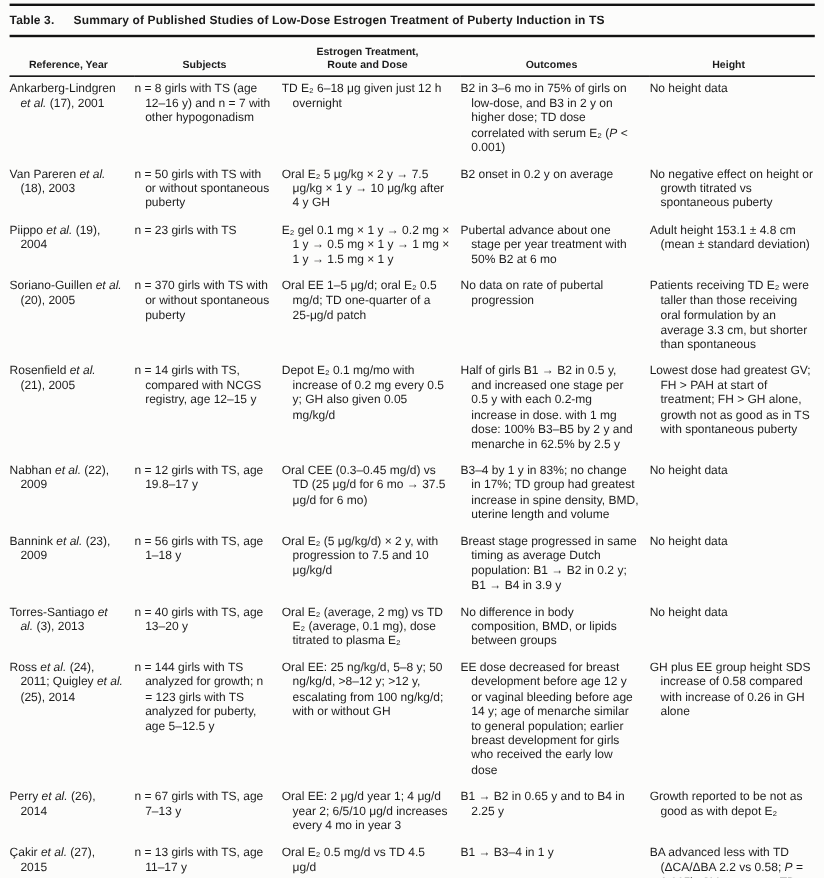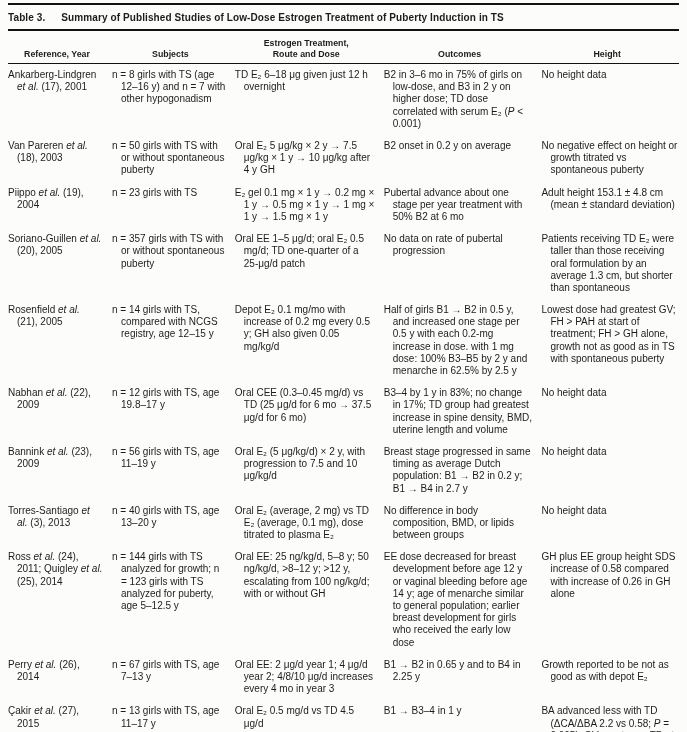--- a/index.html
+++ b/index.html
@@ -139,30 +139,30 @@
           </td>
           <td>
             <div class="hang">Adult height 153.1 ± 4.8 cm (mean ± standard deviation)</div>
           </td>
         </tr>
         <tr>
           <td>
             <div class="hang">Soriano-Guillen <i>et al.</i> (20), 2005</div>
           </td>
           <td>
-            <div class="hang">n = 357 girls with TS with or without spontaneous puberty</div>
+            <div class="hang">n = 370 girls with TS with or without spontaneous puberty</div>
           </td>
           <td>
             <div class="hang">Oral EE 1–5 μg/d; oral E₂ 0.5 mg/d; TD one-quarter of a 25-μg/d patch</div>
           </td>
           <td>
             <div class="hang">No data on rate of pubertal progression</div>
           </td>
           <td>
-            <div class="hang">Patients receiving TD E₂ were taller than those receiving oral formulation by an average 1.3 cm, but shorter than spontaneous</div>
+            <div class="hang">Patients receiving TD E₂ were taller than those receiving oral formulation by an average 3.3 cm, but shorter than spontaneous</div>
           </td>
         </tr>
         <tr>
           <td>
             <div class="hang">Rosenfield <i>et al.</i> (21), 2005</div>
           </td>
           <td>
             <div class="hang">n = 14 girls with TS, compared with NCGS registry, age 12–15 y</div>
           </td>
           <td>
@@ -190,27 +190,27 @@
           </td>
           <td>
             <div class="hang">No height data</div>
           </td>
         </tr>
         <tr>
           <td>
             <div class="hang">Bannink <i>et al.</i> (23), 2009</div>
           </td>
           <td>
-            <div class="hang">n = 56 girls with TS, age 11–19 y</div>
+            <div class="hang">n = 56 girls with TS, age 1–18 y</div>
           </td>
           <td>
             <div class="hang">Oral E₂ (5 μg/kg/d) × 2 y, with progression to 7.5 and 10 μg/kg/d</div>
           </td>
           <td>
-            <div class="hang">Breast stage progressed in same timing as average Dutch population: B1 → B2 in 0.2 y; B1 → B4 in 2.7 y</div>
+            <div class="hang">Breast stage progressed in same timing as average Dutch population: B1 → B2 in 0.2 y; B1 → B4 in 3.9 y</div>
           </td>
           <td>
             <div class="hang">No height data</div>
           </td>
         </tr>
         <tr>
           <td>
             <div class="hang">Torres-Santiago <i>et al.</i> (3), 2013</div>
           </td>
           <td>
@@ -244,21 +244,21 @@
           </td>
         </tr>
         <tr>
           <td>
             <div class="hang">Perry <i>et al.</i> (26), 2014</div>
           </td>
           <td>
             <div class="hang">n = 67 girls with TS, age 7–13 y</div>
           </td>
           <td>
-            <div class="hang">Oral EE: 2 μg/d year 1; 4 μg/d year 2; 4/8/10 μg/d increases every 4 mo in year 3</div>
+            <div class="hang">Oral EE: 2 μg/d year 1; 4 μg/d year 2; 6/5/10 μg/d increases every 4 mo in year 3</div>
           </td>
           <td>
             <div class="hang">B1 → B2 in 0.65 y and to B4 in 2.25 y</div>
           </td>
           <td>
             <div class="hang">Growth reported to be not as good as with depot E₂</div>
           </td>
         </tr>
         <tr>
           <td>

